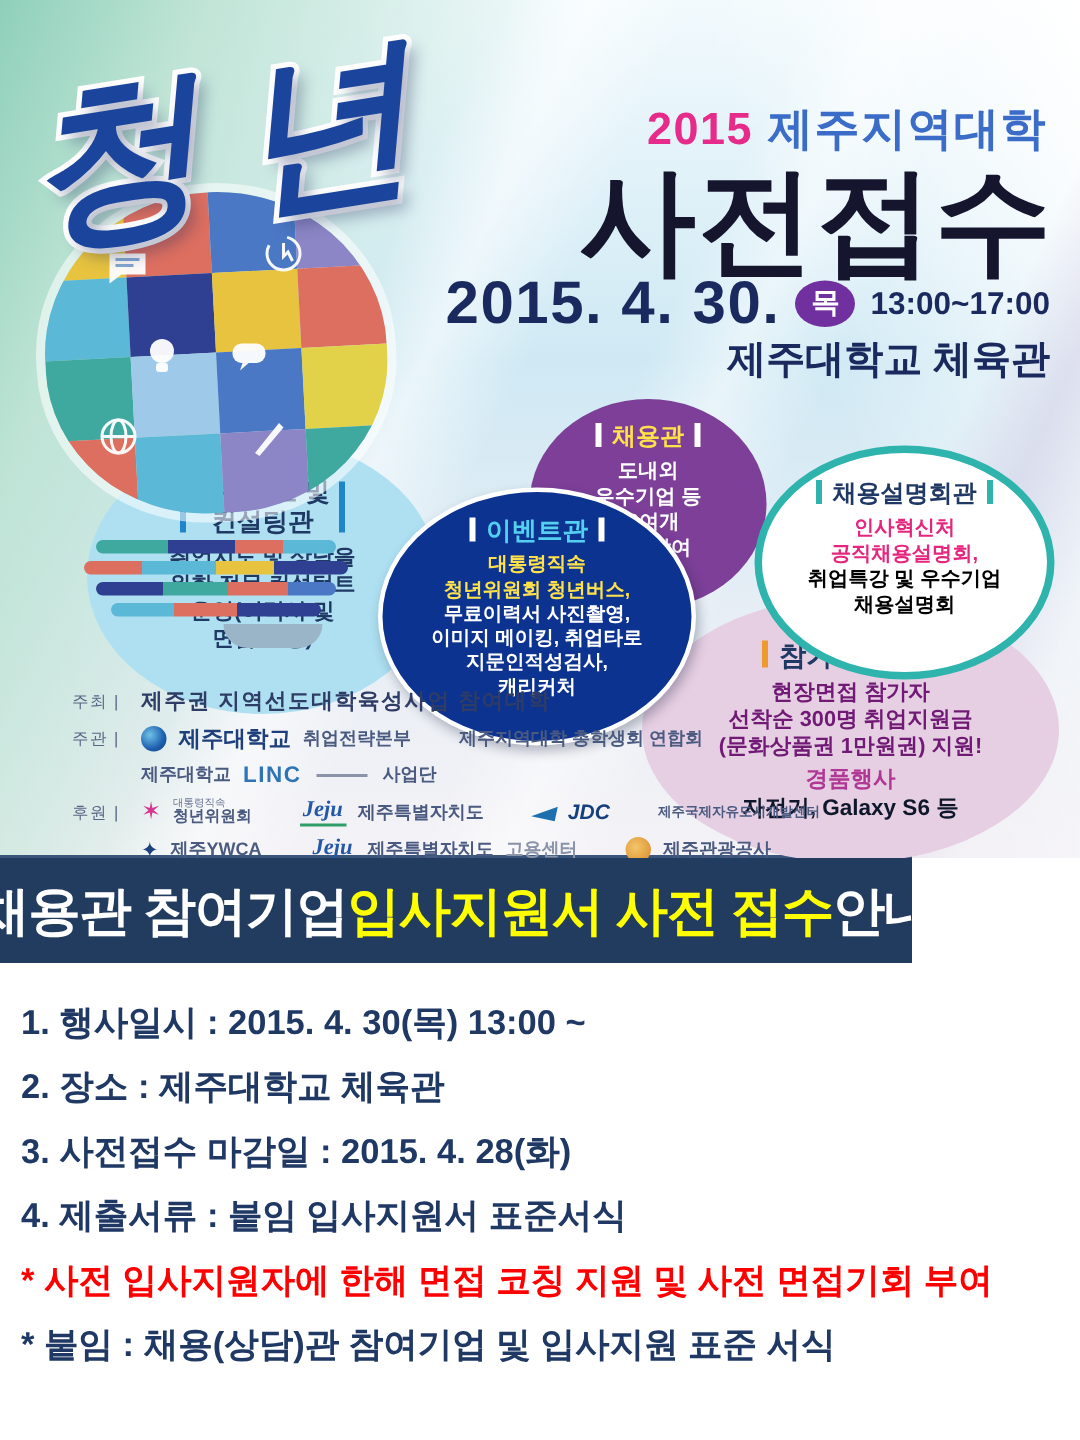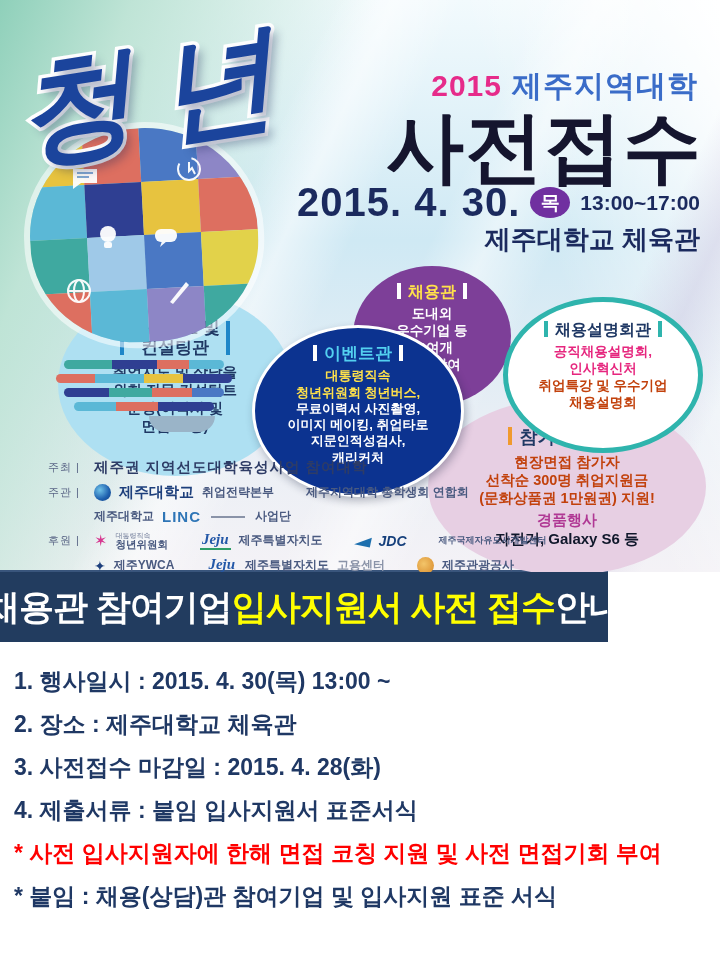--- a/index.html
+++ b/index.html
@@ -60,21 +60,21 @@
 
   
   .booth { position:absolute; border-radius:50%; text-align:center; line-height:1.25; }
   .tbar { display:inline-block; width:4px; height:16px; margin:0 7px; vertical-align:-2px; }
   .booth-title { font-weight:800; margin-bottom:4px; white-space:nowrap; }
   .booth-line { font-weight:700; white-space:nowrap; }
 
   .booth-benefit { left:428px; top:398px; width:278px; height:177px; background:#e7cfe3; z-index:1; padding-top:28px; }
   .booth-benefit .booth-title { color:#1F3864; font-size:18px; }
   .booth-benefit .tbar { background:#f09a2e; height:18px; }
-  .booth-benefit .booth-line { color:#c2410c; font-size:14.5px; }
+  .booth-benefit .booth-line { color:#701a75; font-size:14.5px; }
   .benefit-sub { color:#b03894; font-weight:800; font-size:15px; margin-top:4px; }
   .benefit-sub2 { color:#0f172a; font-weight:800; font-size:15px; }
 
   .booth-recruit { left:353px; top:266px; width:158px; height:140px; background:#7D3F98; z-index:2; padding-top:16px; }
   .booth-recruit .booth-title { color:#ffe14a; font-size:16px; }
   .booth-recruit .tbar { background:#fff; }
   .booth-recruit .booth-line { color:#fff; font-size:13.5px; }
 
   .booth-consult { left:58px; top:292px; width:234px; height:184px; background:#aee0f2; z-index:2; padding-top:26px; }
   .booth-consult .booth-title { color:#1F3864; font-size:17px; line-height:1.2; }
@@ -84,21 +84,21 @@
 
   .booth-event { left:252px; top:325px; width:212px; height:172px; background:#0C3390; border:3px solid #fff; z-index:3; padding-top:15px; box-shadow:2px 4px 8px rgba(20,30,60,.3); }
   .booth-event .booth-title { color:#53d0f0; font-size:17px; }
   .booth-event .tbar { background:#fff; }
   .booth-event .booth-line { color:#fff; font-size:13px; }
   .booth-event .hl { color:#ffe14a; }
 
   .booth-seminar { left:503px; top:297px; width:200px; height:156px; background:#fff; border:5px solid #2FB4AD; z-index:4; padding-top:18px; }
   .booth-seminar .booth-title { color:#1F3864; font-size:16px; }
   .booth-seminar .tbar { background:#2FB4AD; }
-  .booth-seminar .booth-line { color:#c2410c; font-size:13.5px; }
+  .booth-seminar .booth-line { color:#000000; font-size:13.5px; }
   .booth-seminar .hl { color:#e6267e; }
 
   
   .orgs { position:absolute; left:48px; top:458px; z-index:5; color:#3c4a74; }
   .org-row { display:flex; align-items:center; gap:8px; margin-bottom:6px; white-space:nowrap; }
   .org-label { font-size:11px; color:#5a6686; letter-spacing:1px; width:38px; }
   .org-host { font-size:14.5px; font-weight:700; color:#2e3c66; letter-spacing:1px; }
   .org-main { font-size:15px; font-weight:800; color:#1d3f7c; }
   .org-sub { font-size:12px; font-weight:700; color:#4a5a80; }
   .org-gap { width:16px; }
@@ -247,22 +247,22 @@
       <div class="booth-line">무료이력서 사진촬영,</div>
       <div class="booth-line">이미지 메이킹, 취업타로</div>
       <div class="booth-line">지문인적성검사,</div>
       <div class="booth-line">캐리커처</div>
     </div>
 
     <div class="booth booth-seminar">
       <div class="booth-title">
         <span class="tbar"></span><span>채용설명회관</span><span class="tbar"></span>
       </div>
+      <div class="booth-line hl">인사혁신처</div>
       <div class="booth-line hl">공직채용설명회,</div>
-      <div class="booth-line hl">인사혁신처</div>
       <div class="booth-line">취업특강 및 우수기업</div>
       <div class="booth-line">채용설명회</div>
     </div>
 
     <div class="orgs">
       <div class="org-row">
         <span class="org-label">주최 |</span>
         <span class="org-host">제주권 지역선도대학육성사업 참여대학</span>
       </div>
       <div class="org-row">

